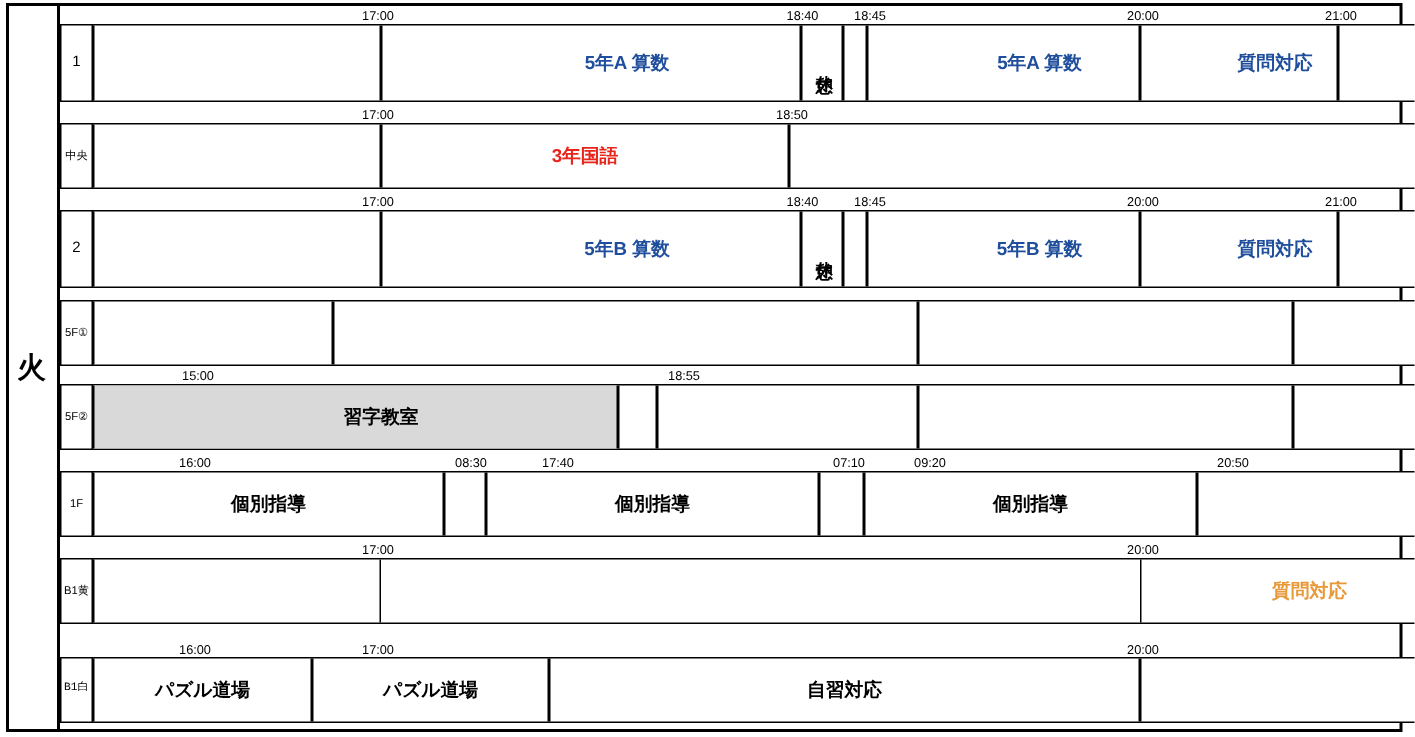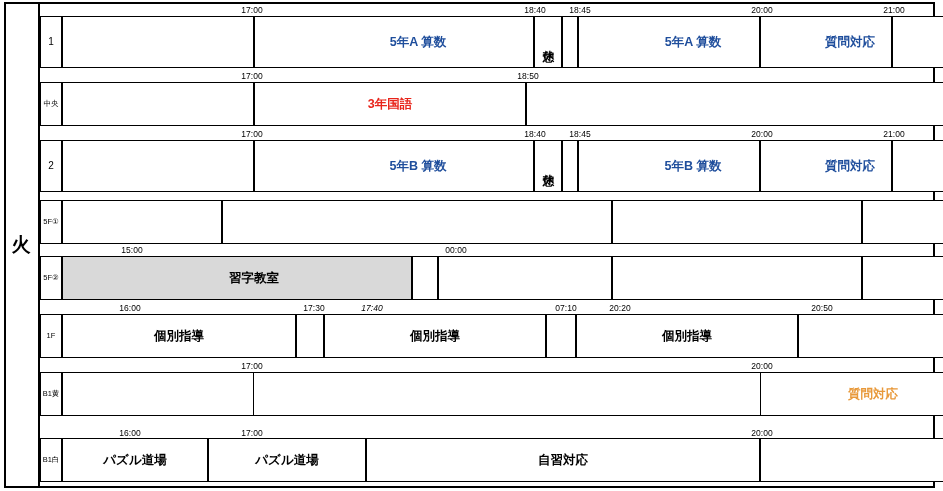--- a/index.html
+++ b/index.html
@@ -198,21 +198,21 @@
         </div>
       </div>
       <div class="rowblock" style="top: 372px; height: 44px; width: 946px;">
         <div class="rowhdr small" style="writing-mode: horizontal-tb; white-space: pre-line;">B1黄</div>
         <div class="rowbody">
           <div class="cell black" style="left: 0px; width: 192px; white-space: pre-line;"></div>
           <div class="cell orange" style="left: 698px; width: 226px; white-space: pre-line;">質問対応</div>
         </div>
       </div>
       <div class="rowblock" style="top: 438px; height: 44px; width: 946px;">
-        <div class="rowhdr small" style="writing-mode: horizontal-tb; white-space: pre-line;">B1白</div>
+        <div class="rowhdr small" style="writing-mode: horizontal-tb; white-space: pre-line; font-family: Liberation Mono, monospace;">B1白</div>
         <div class="rowbody">
           <div class="cell black" style="left: 0px; width: 146px; white-space: pre-line;">パズル道場</div>
           <div class="cell black" style="left: 146px; width: 158px; white-space: pre-line;">パズル道場</div>
           <div class="cell black" style="left: 304px; width: 394px; white-space: pre-line;">自習対応</div>
           <div class="cell black" style="left: 698px; width: 226px; white-space: pre-line;"></div>
         </div>
       </div>
     </div>
 <div class="timestrip" style="top: 5px; width: 924px;">
       <div class="tick" style="left: 190px;">17:00</div>
@@ -227,28 +227,28 @@
     </div>
     <div class="timestrip" style="top: 129px; width: 924px;">
       <div class="tick" style="left: 190px;">17:00</div>
       <div class="tick" style="left: 473px;">18:40</div>
       <div class="tick" style="left: 518px;">18:45</div>
       <div class="tick" style="left: 700px;">20:00</div>
       <div class="tick" style="left: 832px;">21:00</div>
     </div>
     <div class="timestrip" style="top: 245px; width: 924px;">
       <div class="tick" style="left: 70px;">15:00</div>
-      <div class="tick" style="left: 394px;">00:00</div>
+      <div class="tick" style="left: 394px;">18:55</div>
     </div>
     <div class="timestrip" style="top: 303px; width: 924px;">
       <div class="tick" style="left: 68px;">16:00</div>
-      <div class="tick" style="left: 252px;">17:30</div>
-      <div class="tick" style="left: 310px; font-style: italic;">17:40</div>
+      <div class="tick" style="left: 252px;">08:30</div>
+      <div class="tick" style="left: 310px;">17:40</div>
       <div class="tick" style="left: 504px;">07:10</div>
-      <div class="tick" style="left: 558px;">20:20</div>
+      <div class="tick" style="left: 558px;">09:20</div>
       <div class="tick" style="left: 760px;">20:50</div>
     </div>
     <div class="timestrip" style="top: 361px; width: 924px;">
       <div class="tick" style="left: 190px;">17:00</div>
       <div class="tick" style="left: 700px;">20:00</div>
     </div>
     <div class="timestrip" style="top: 428px; width: 924px;">
       <div class="tick" style="left: 68px;">16:00</div>
       <div class="tick" style="left: 190px;">17:00</div>
       <div class="tick" style="left: 700px;">20:00</div>

